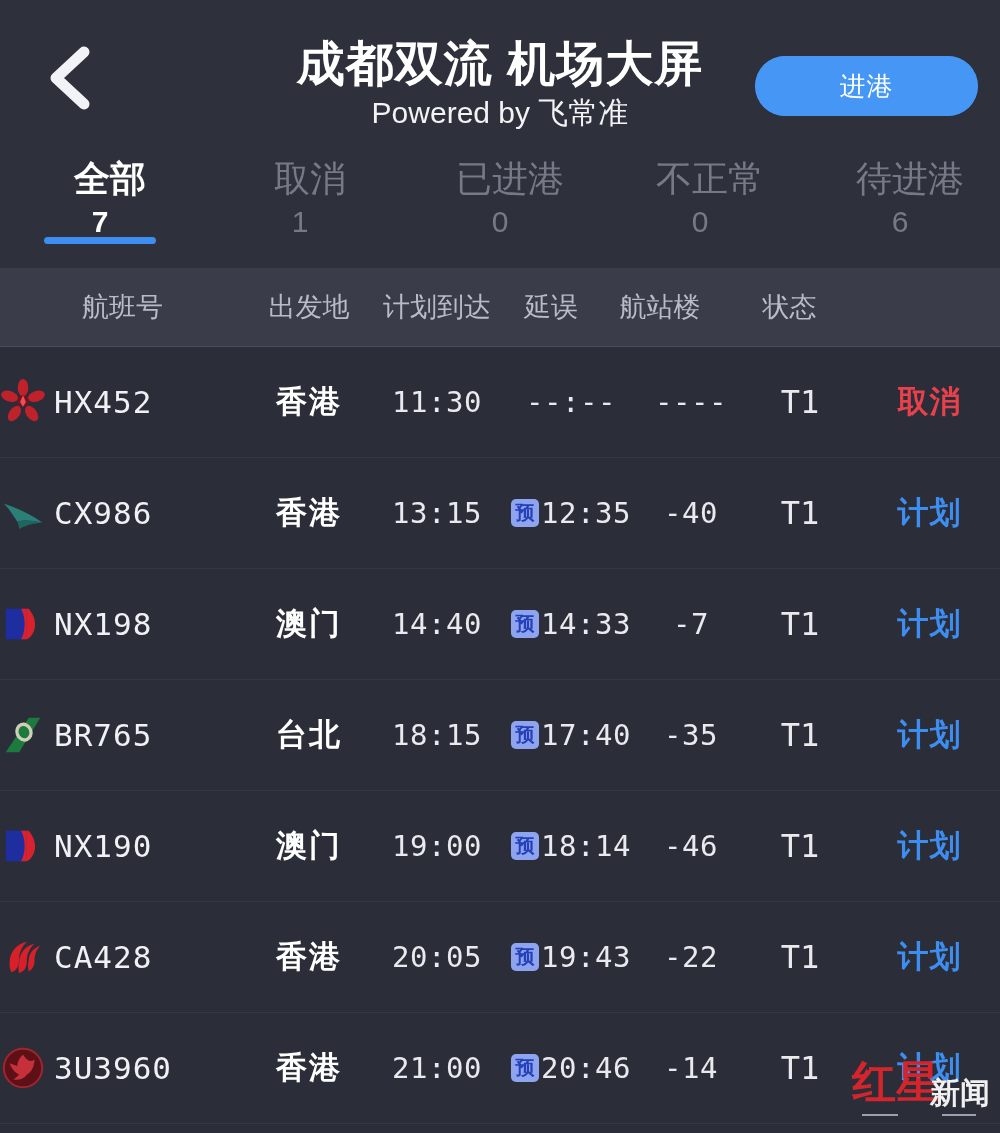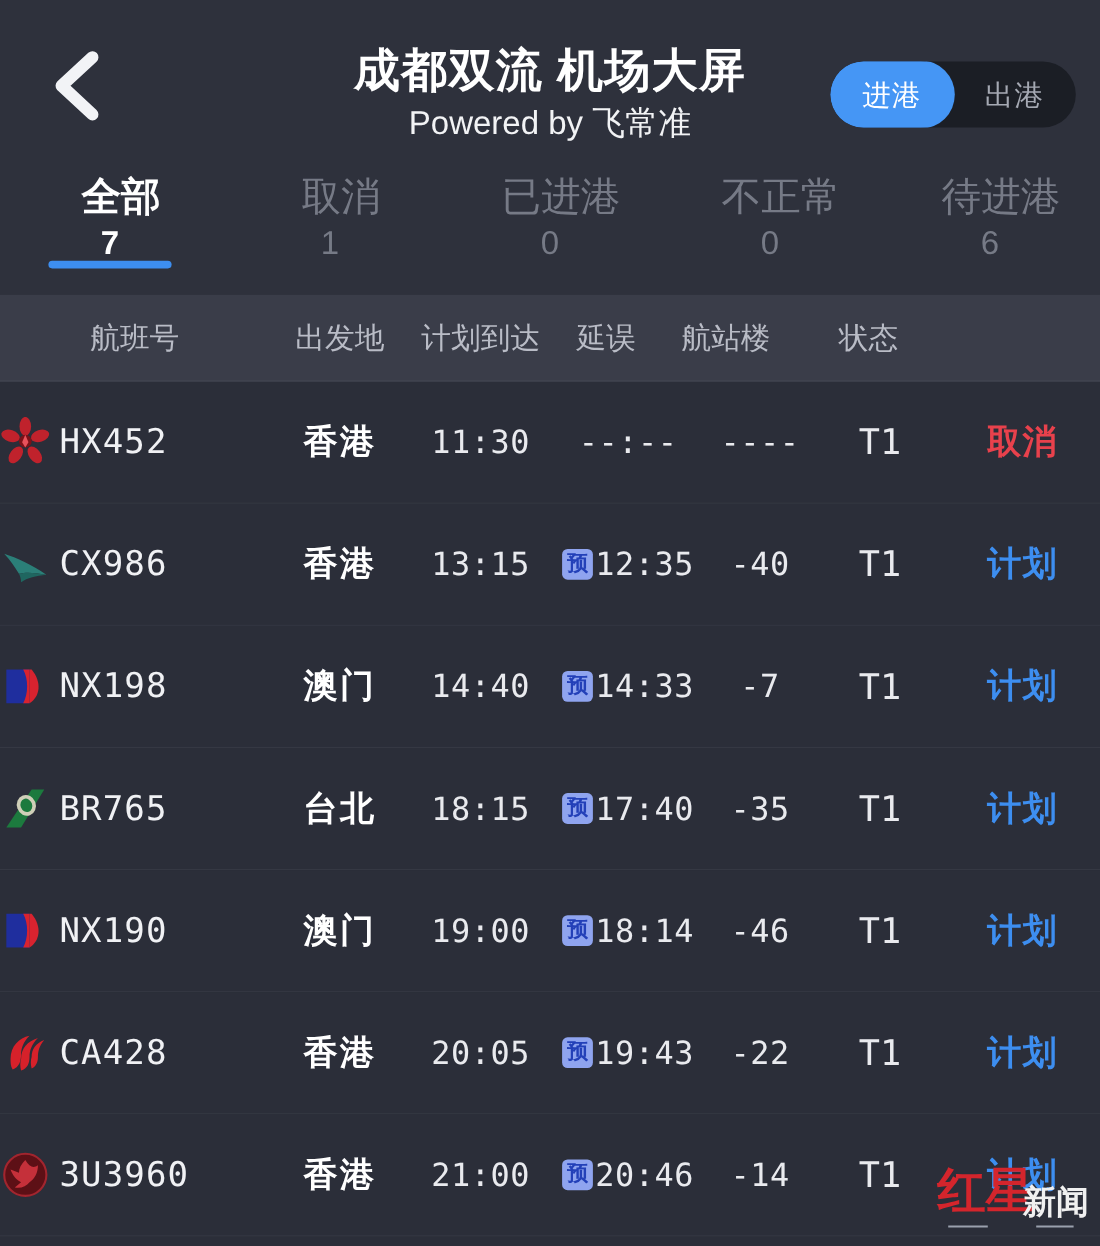--- a/index.html
+++ b/index.html
@@ -42,21 +42,21 @@
   .back-btn svg { display: block; }
   .header-titles {
     position: absolute;
     left: 0;
     right: 0;
     top: 38px;
     text-align: center;
     pointer-events: none;
   }
   .title-main {
-    font-size: 42px;
+    font-size: 48px;
     font-weight: 700;
     letter-spacing: 1px;
     color: #ffffff;
     line-height: 52px;
   }
   .title-sub {
     margin-top: 5px;
     font-size: 30px;
     font-weight: 400;
     color: #f2f3f5;
@@ -258,21 +258,20 @@
       </span>
     </div>
 
     <div class="header-titles">
       <div class="title-main">成都双流 机场大屏</div>
       <div class="title-sub">Powered by 飞常准</div>
     </div>
 
     <div class="seg-toggle">
       <div class="seg active">进港</div>
-      <div class="seg">出港</div>
     </div>
   </div>
 
   <div class="tabs">
     <div class="tab active">
       <div class="tab-label">全部</div>
       <div class="tab-count">7</div>
       <div class="tab-underline"></div>
     </div>
     <div class="tab">

